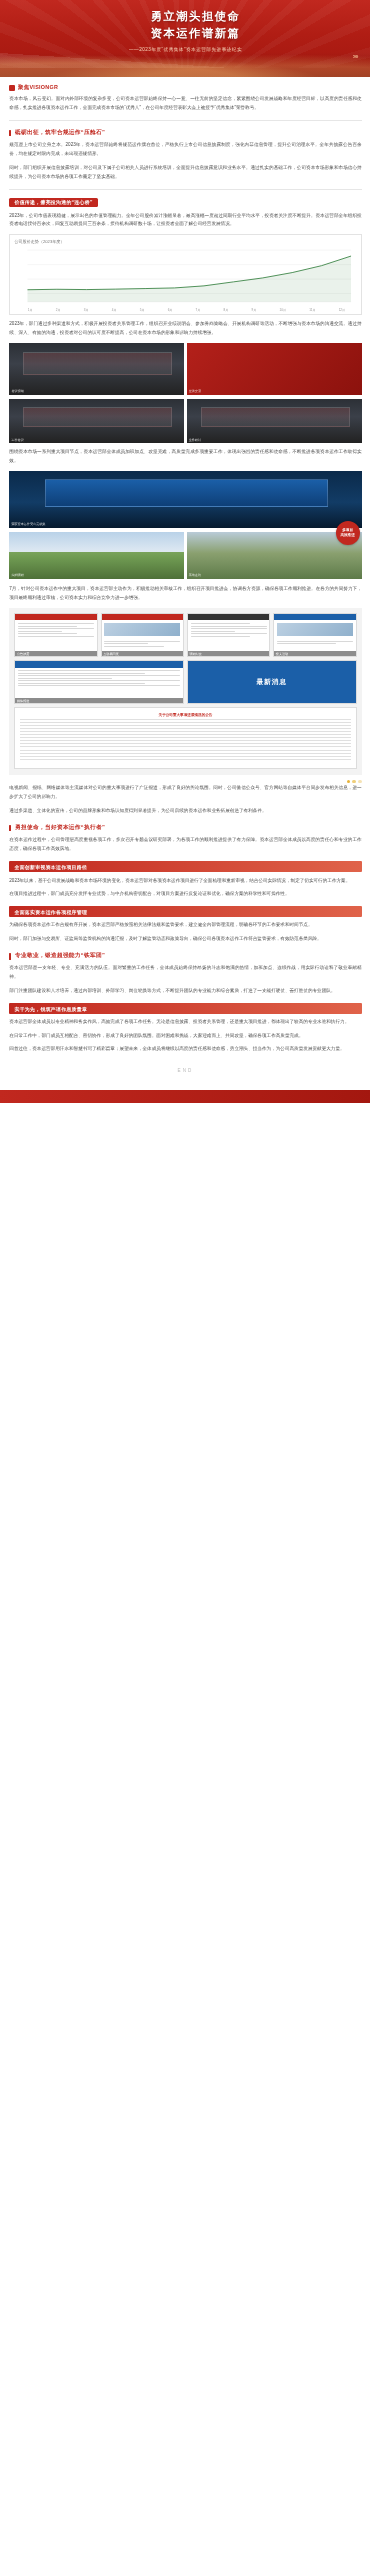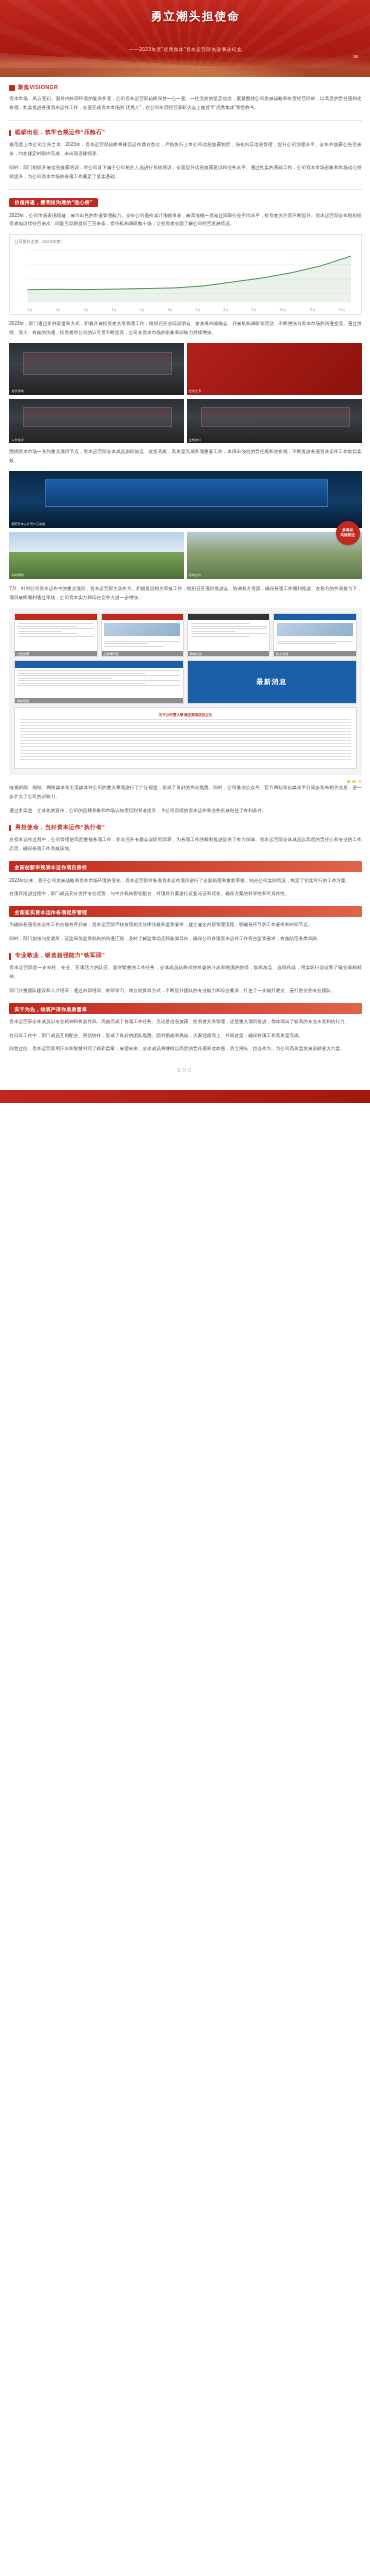--- a/index.html
+++ b/index.html
@@ -234,20 +234,21 @@
 </head>
 <body>
 
 <div class="page">
 
   <div class="hero">
     <div class="hero-rays"></div>
     <div class="hero-mountains"></div>
     <div class="hero-title">
       <div>勇立潮头担使命</div>
+      <div>资本运作谱新篇</div>
     </div>
     <div class="hero-sub">
       <span>——2023年度“优秀集体”资本运营部先进事迹纪实</span>
     </div>
     <div class="hero-arrows">››››</div>
     <div class="hero-band"></div>
   </div>
 
   <div class="wrap">
 

